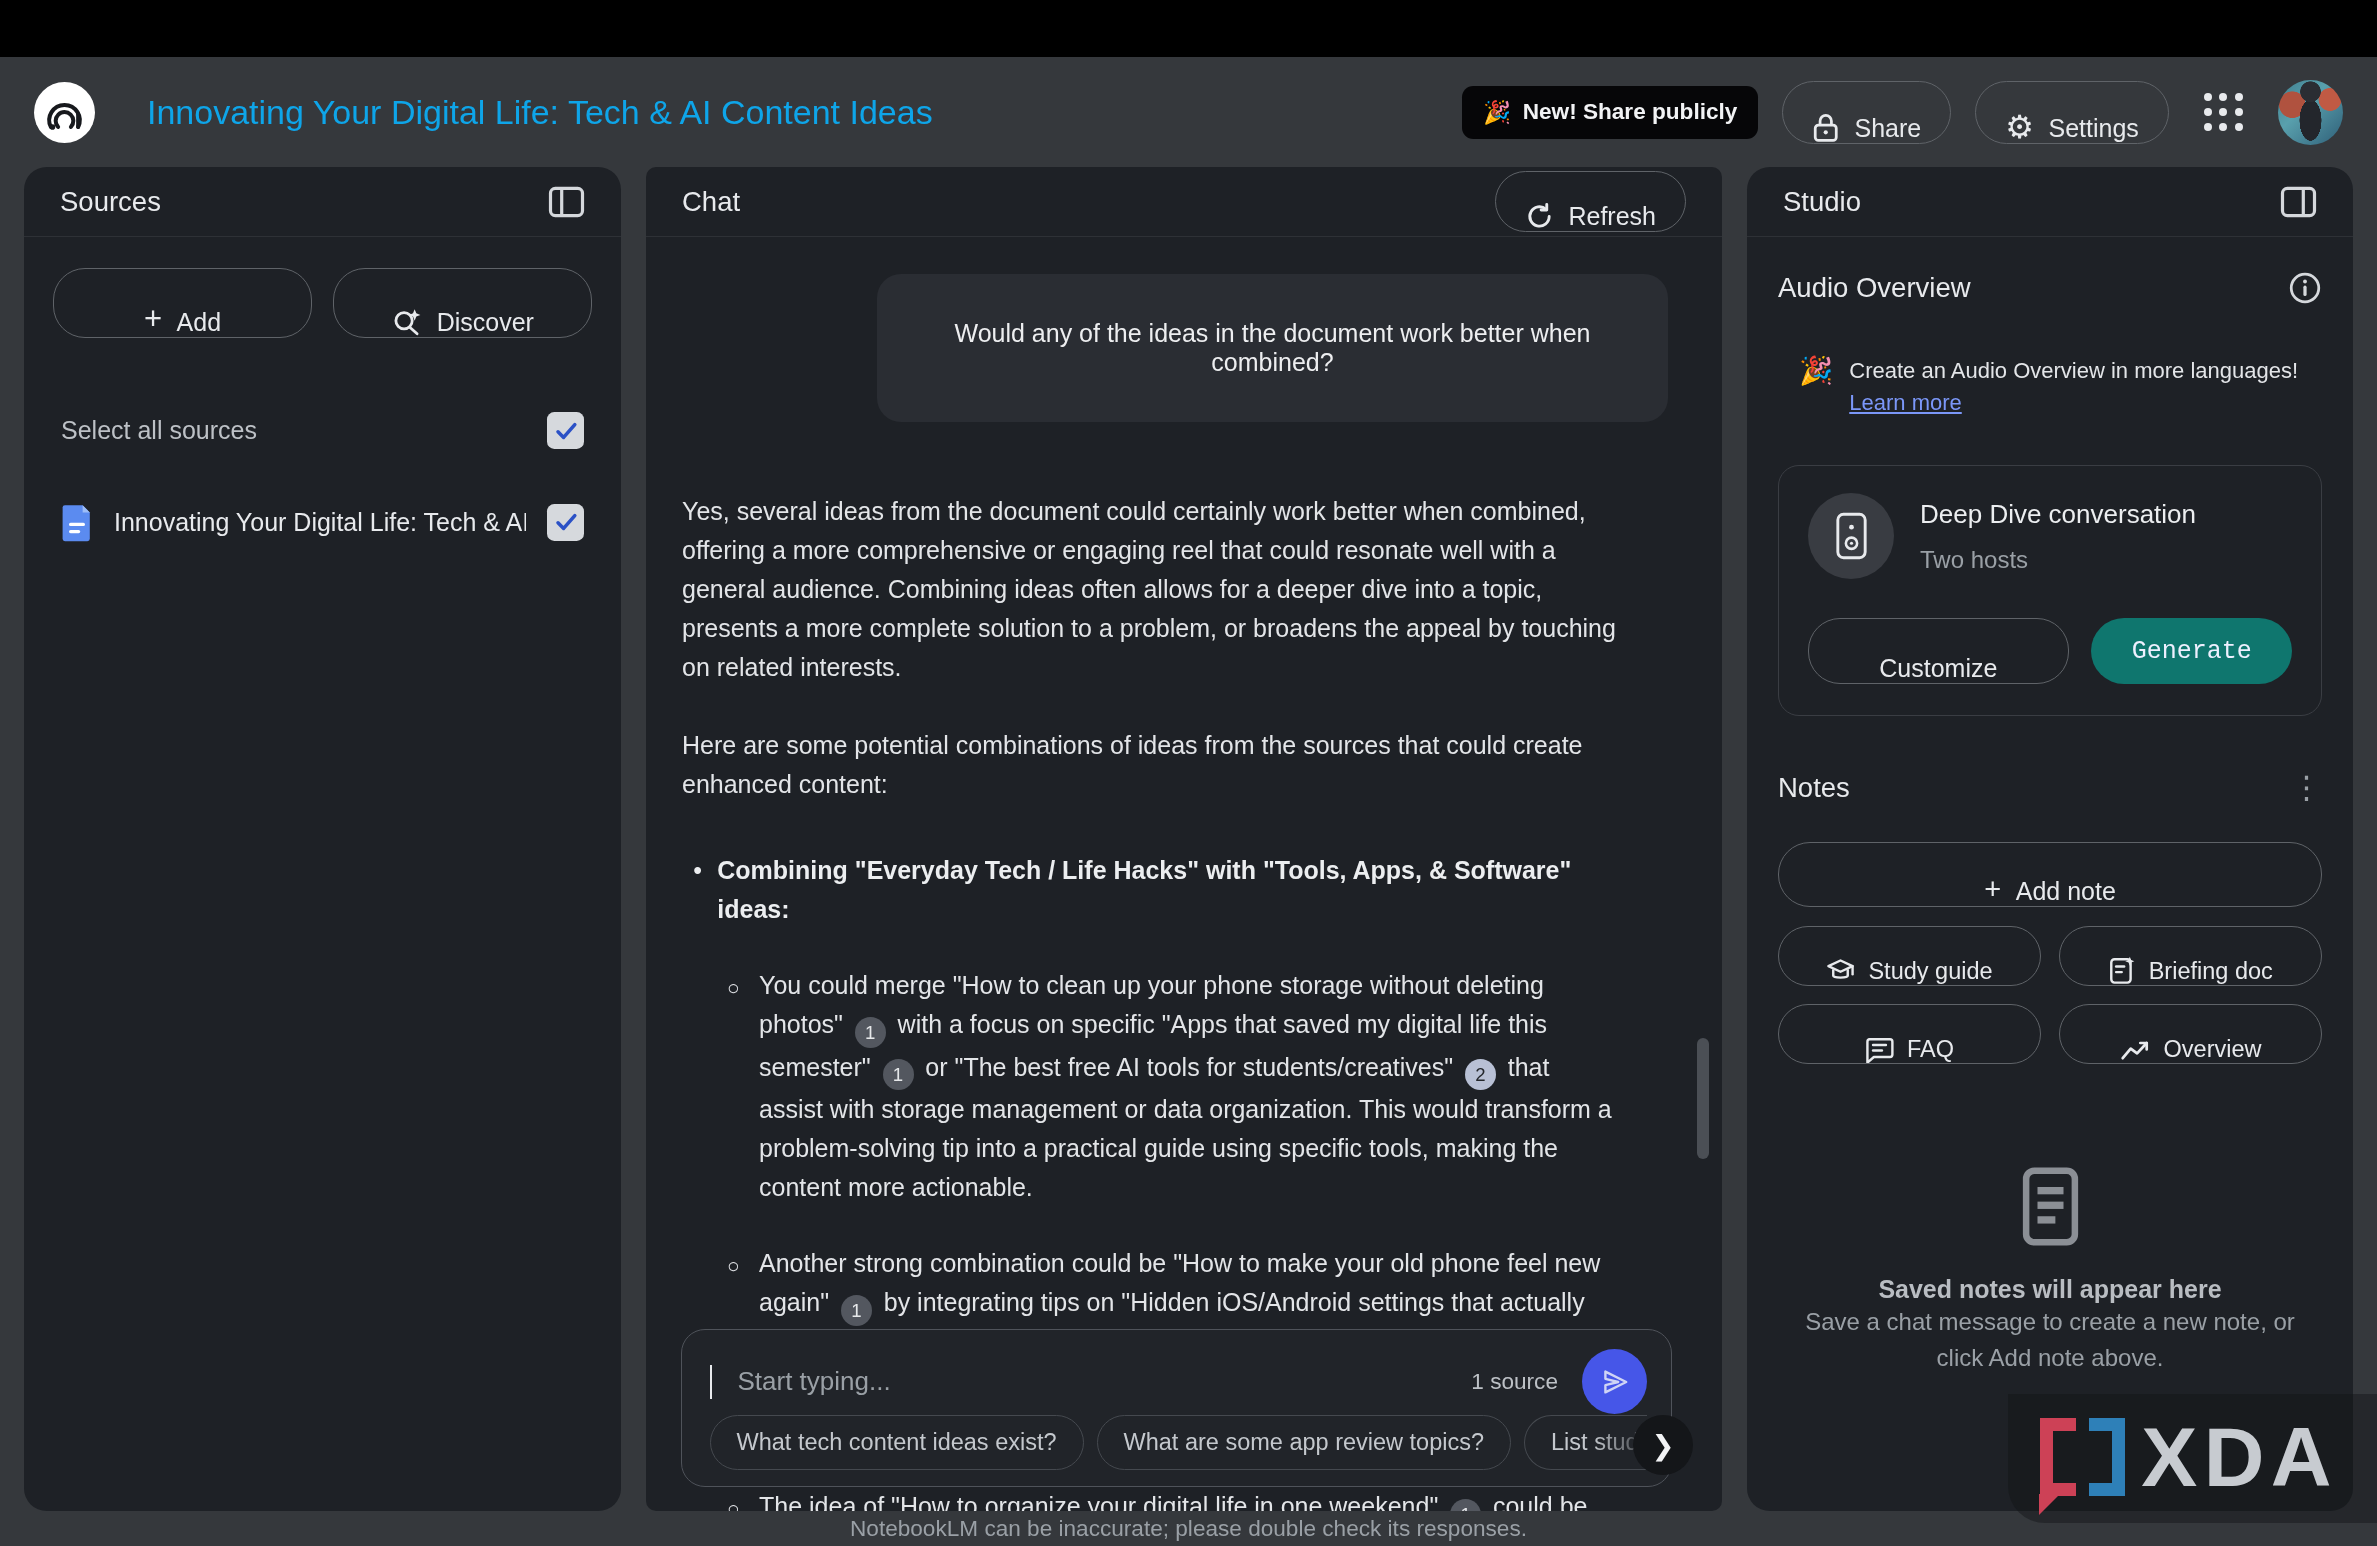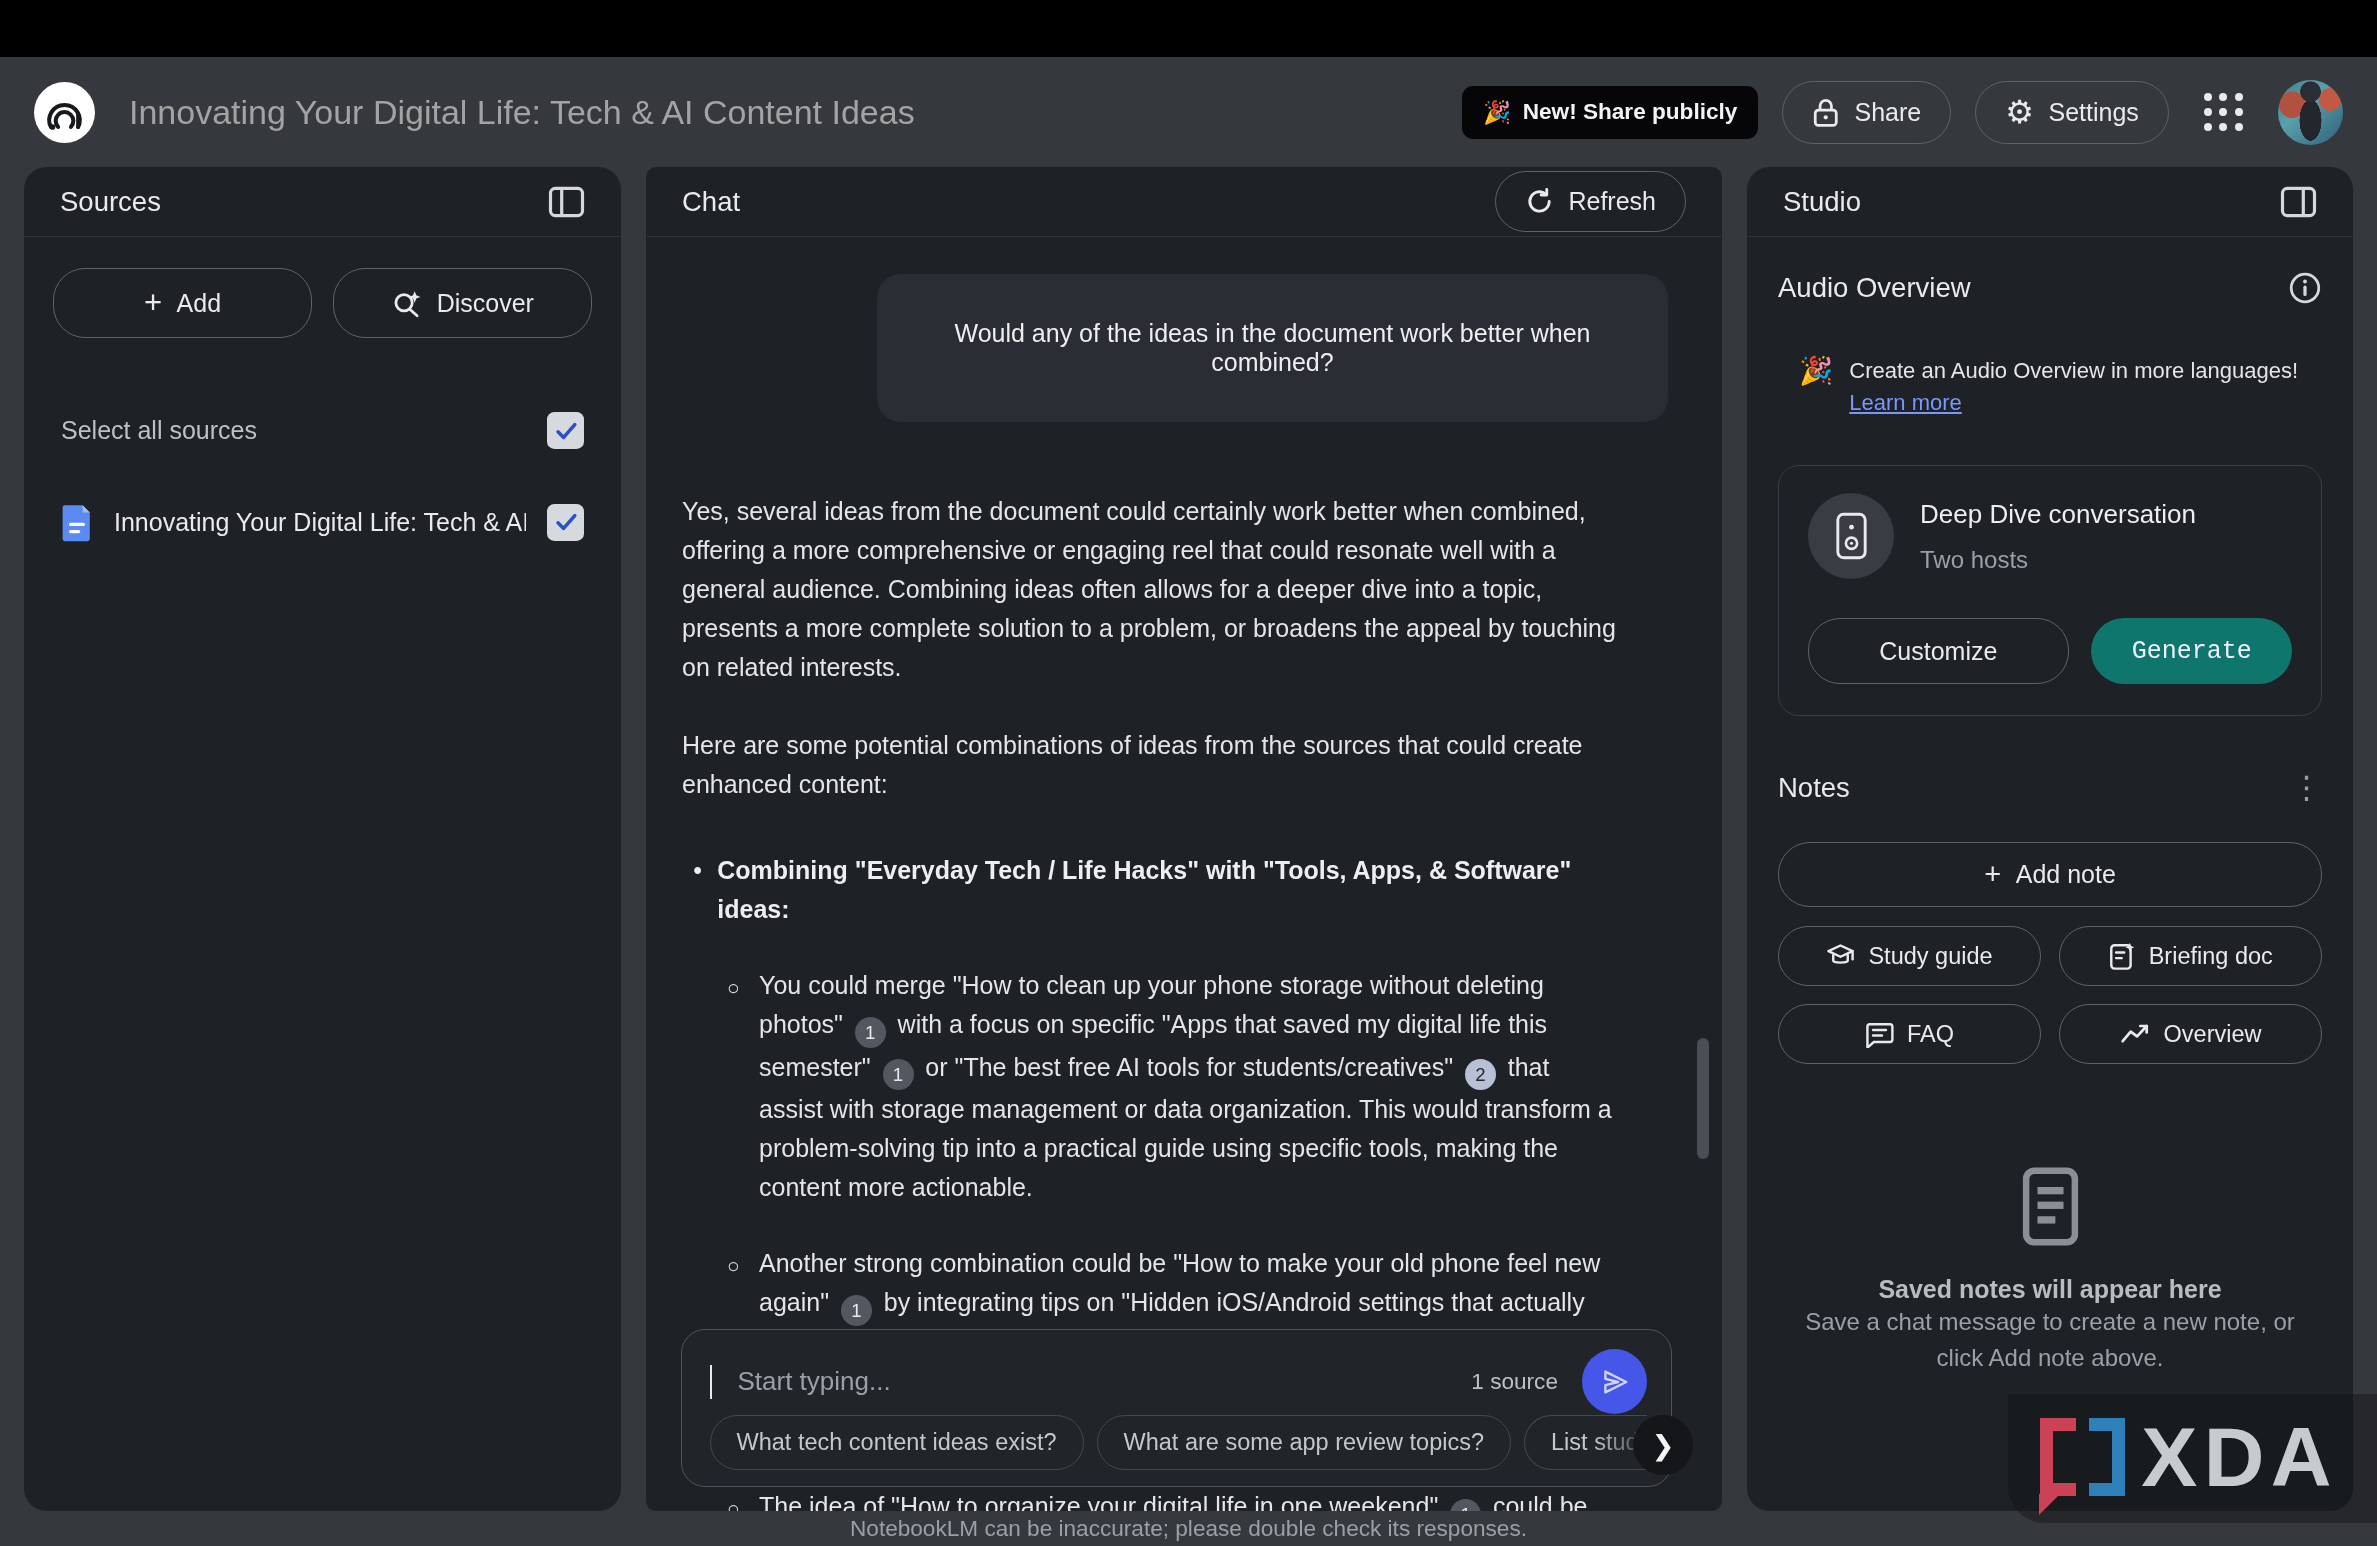--- a/index.html
+++ b/index.html
@@ -7,24 +7,24 @@
   body {
     font-family:"Liberation Sans", sans-serif;
     background:#35383c;
     color:#e6e8ea;
     position:relative;
   }
   .topbar { height:57px; background:#000; }
   
   .header { height:110px; display:flex; align-items:center; padding:0 34px; gap:0; }
   .logo { width:61px; height:61px; flex:0 0 auto; }
-  .app-title { font-size:34px; font-weight:400; color:#a3a3a3; margin-left:34px; flex:1 1 auto; white-space:nowrap; }
+  .app-title { font-size:34px; font-weight:400; color:#0ea5e9; margin-left:52px; flex:1 1 auto; white-space:nowrap; }
   .hdr-right { display:flex; align-items:center; gap:24px; }
   .badge-new { display:flex; align-items:center; gap:11.3px; background:#060608; border-radius:11.3px; height:53px; padding:0 21px; font-size:22.6px; font-weight:700; color:#f2f3f5; white-space:nowrap; }
-  .pill-btn { display:flex; align-items:center; gap:14.6px; height:63px; padding:0 29px; border:1.6px solid #5f6368; border-radius:32px; background:transparent; color:#e8eaed; font-size:25px; font-family:inherit; cursor:pointer; white-space:nowrap; }
+  .pill-btn { display:flex; align-items:flex-end; gap:14.6px; height:63px; padding:0 29px; border:1.6px solid #5f6368; border-radius:32px; background:transparent; color:#e8eaed; font-size:25px; font-family:inherit; cursor:pointer; white-space:nowrap; }
   .grid-icon { display:grid; grid-template-columns:repeat(3,8px); grid-template-rows:repeat(3,8px); gap:7.3px; margin:0 11.3px; }
   .grid-icon i { width:8px; height:8px; border-radius:50%; background:#e8eaed; }
   .avatar { width:65px; height:65px; border-radius:50%; overflow:hidden;
     background:
       radial-gradient(circle at 50% 18%, #2a2d33 0 16%, transparent 17%),
       radial-gradient(ellipse 28% 52% at 50% 62%, #23262c 0 60%, transparent 61%),
       radial-gradient(circle at 22% 38%, #b0523f 0 20%, transparent 21%),
       radial-gradient(circle at 80% 30%, #c05a44 0 16%, transparent 17%),
       linear-gradient(135deg,#3f7e8e 0%, #59a0ad 40%, #2f5f78 100%);
   }

